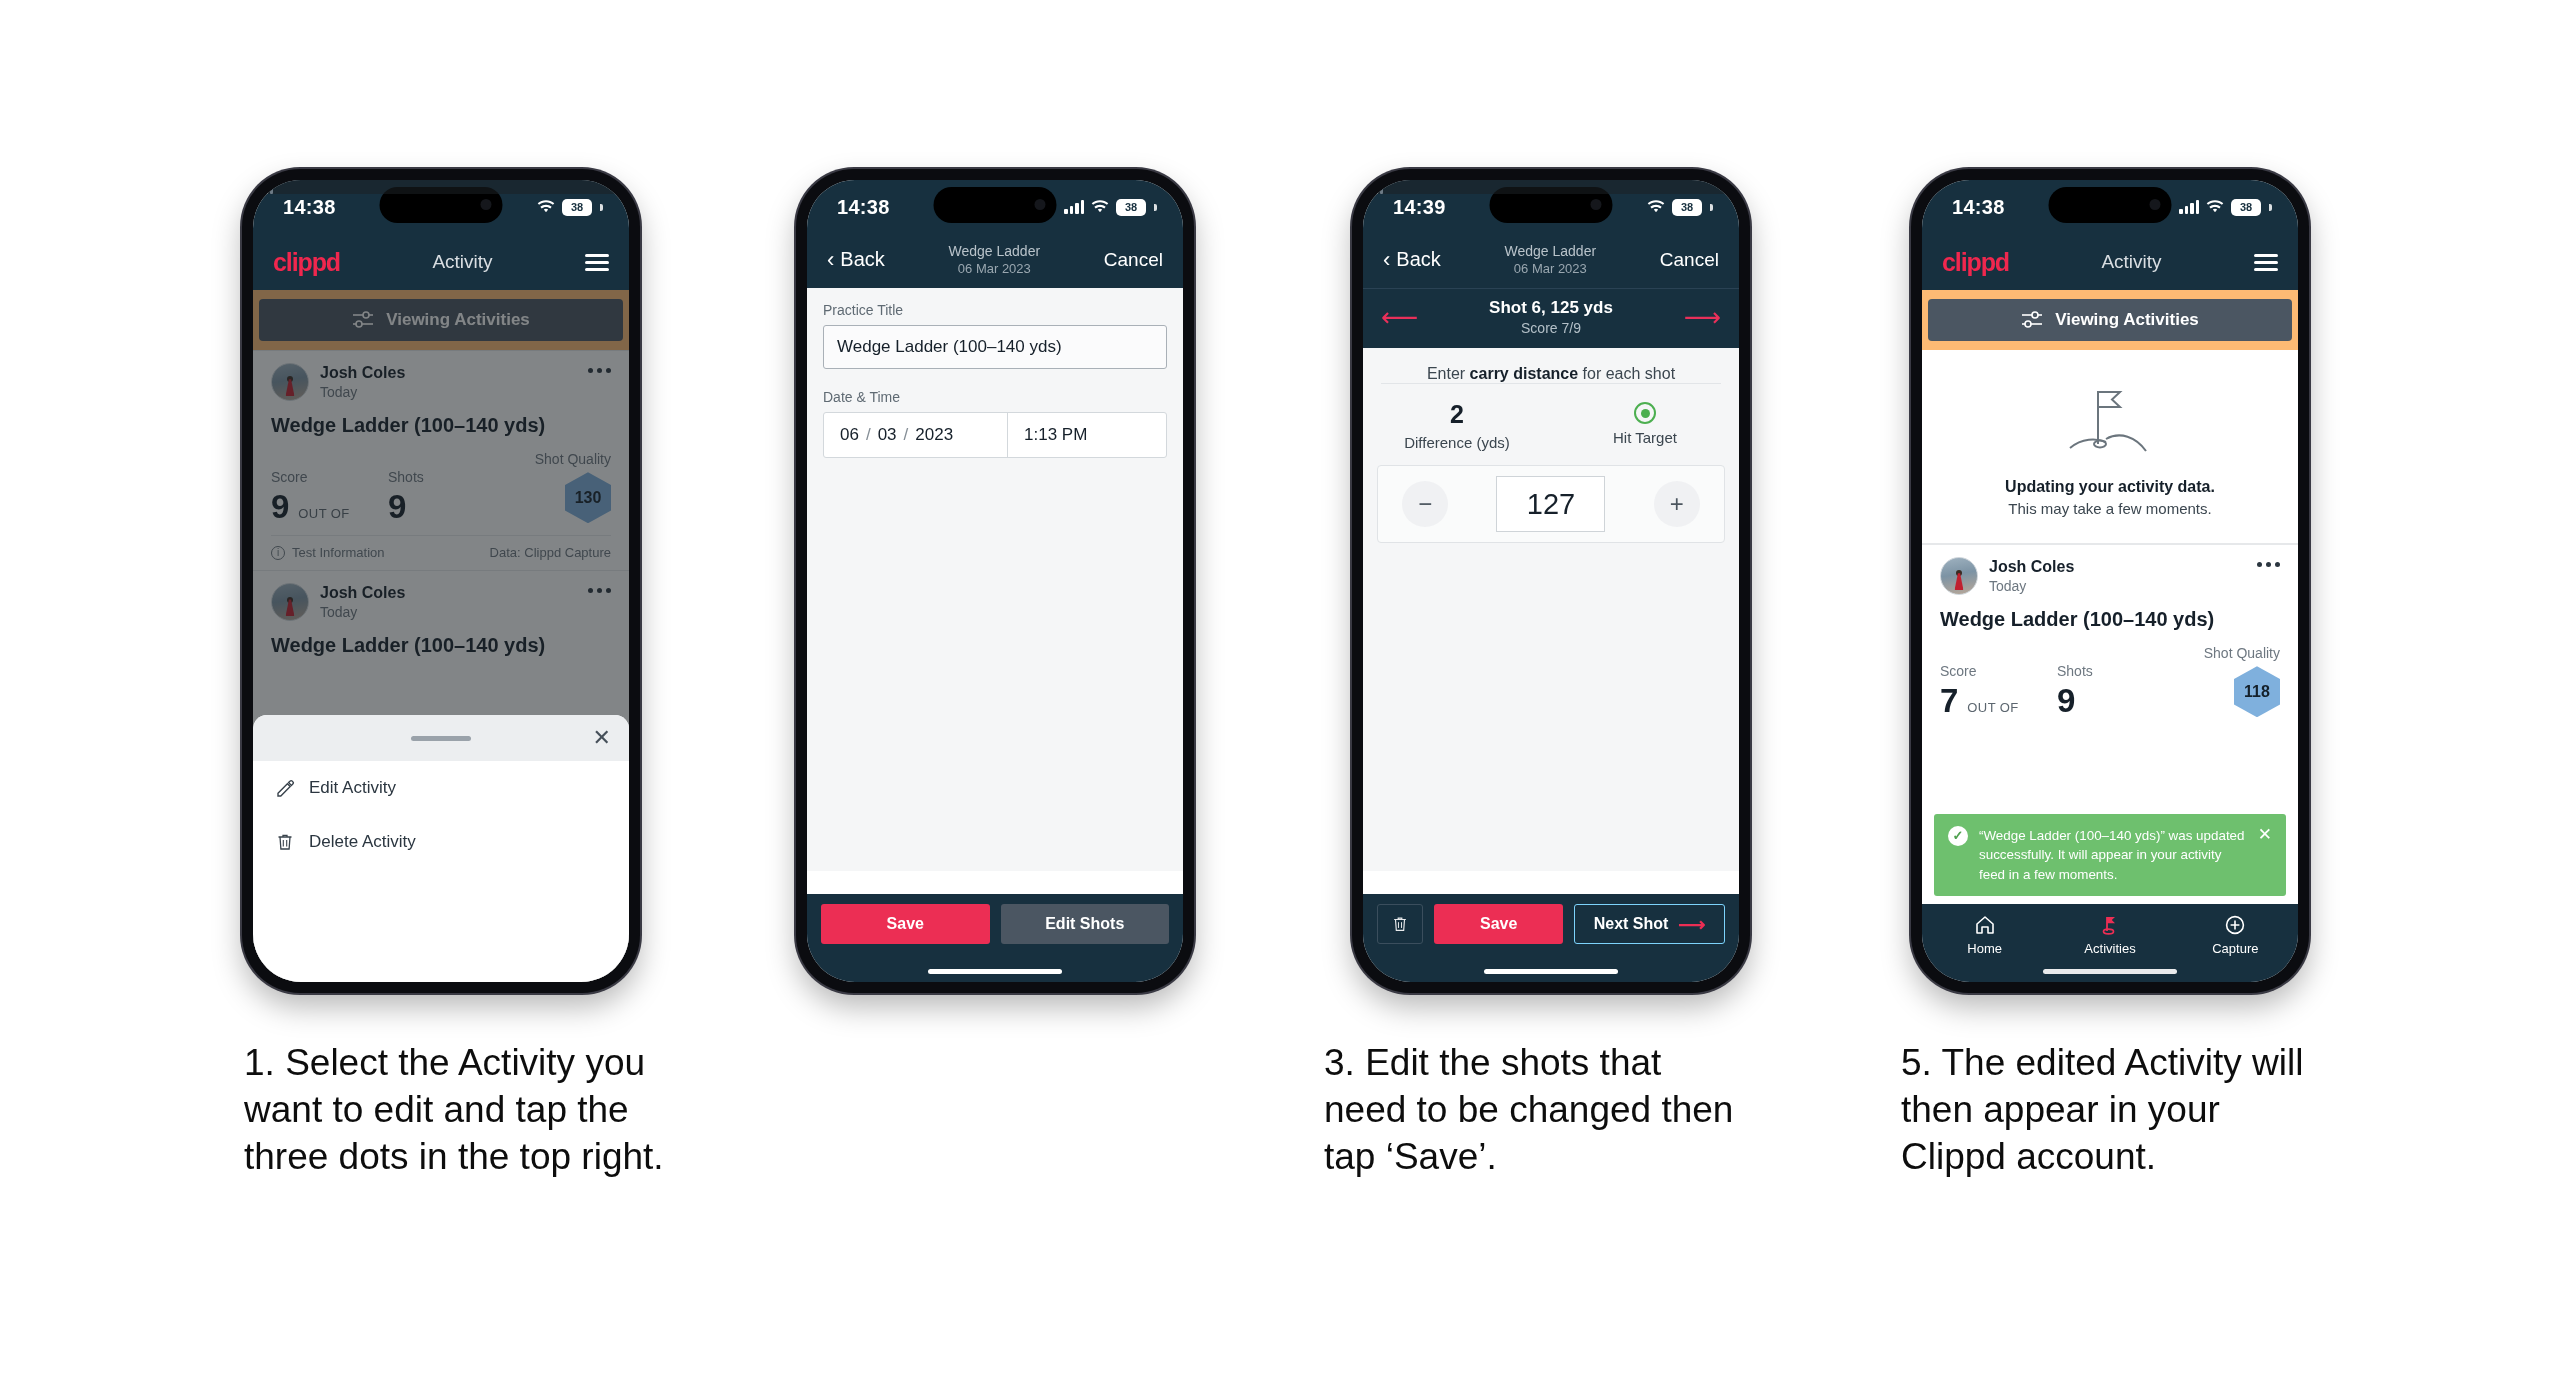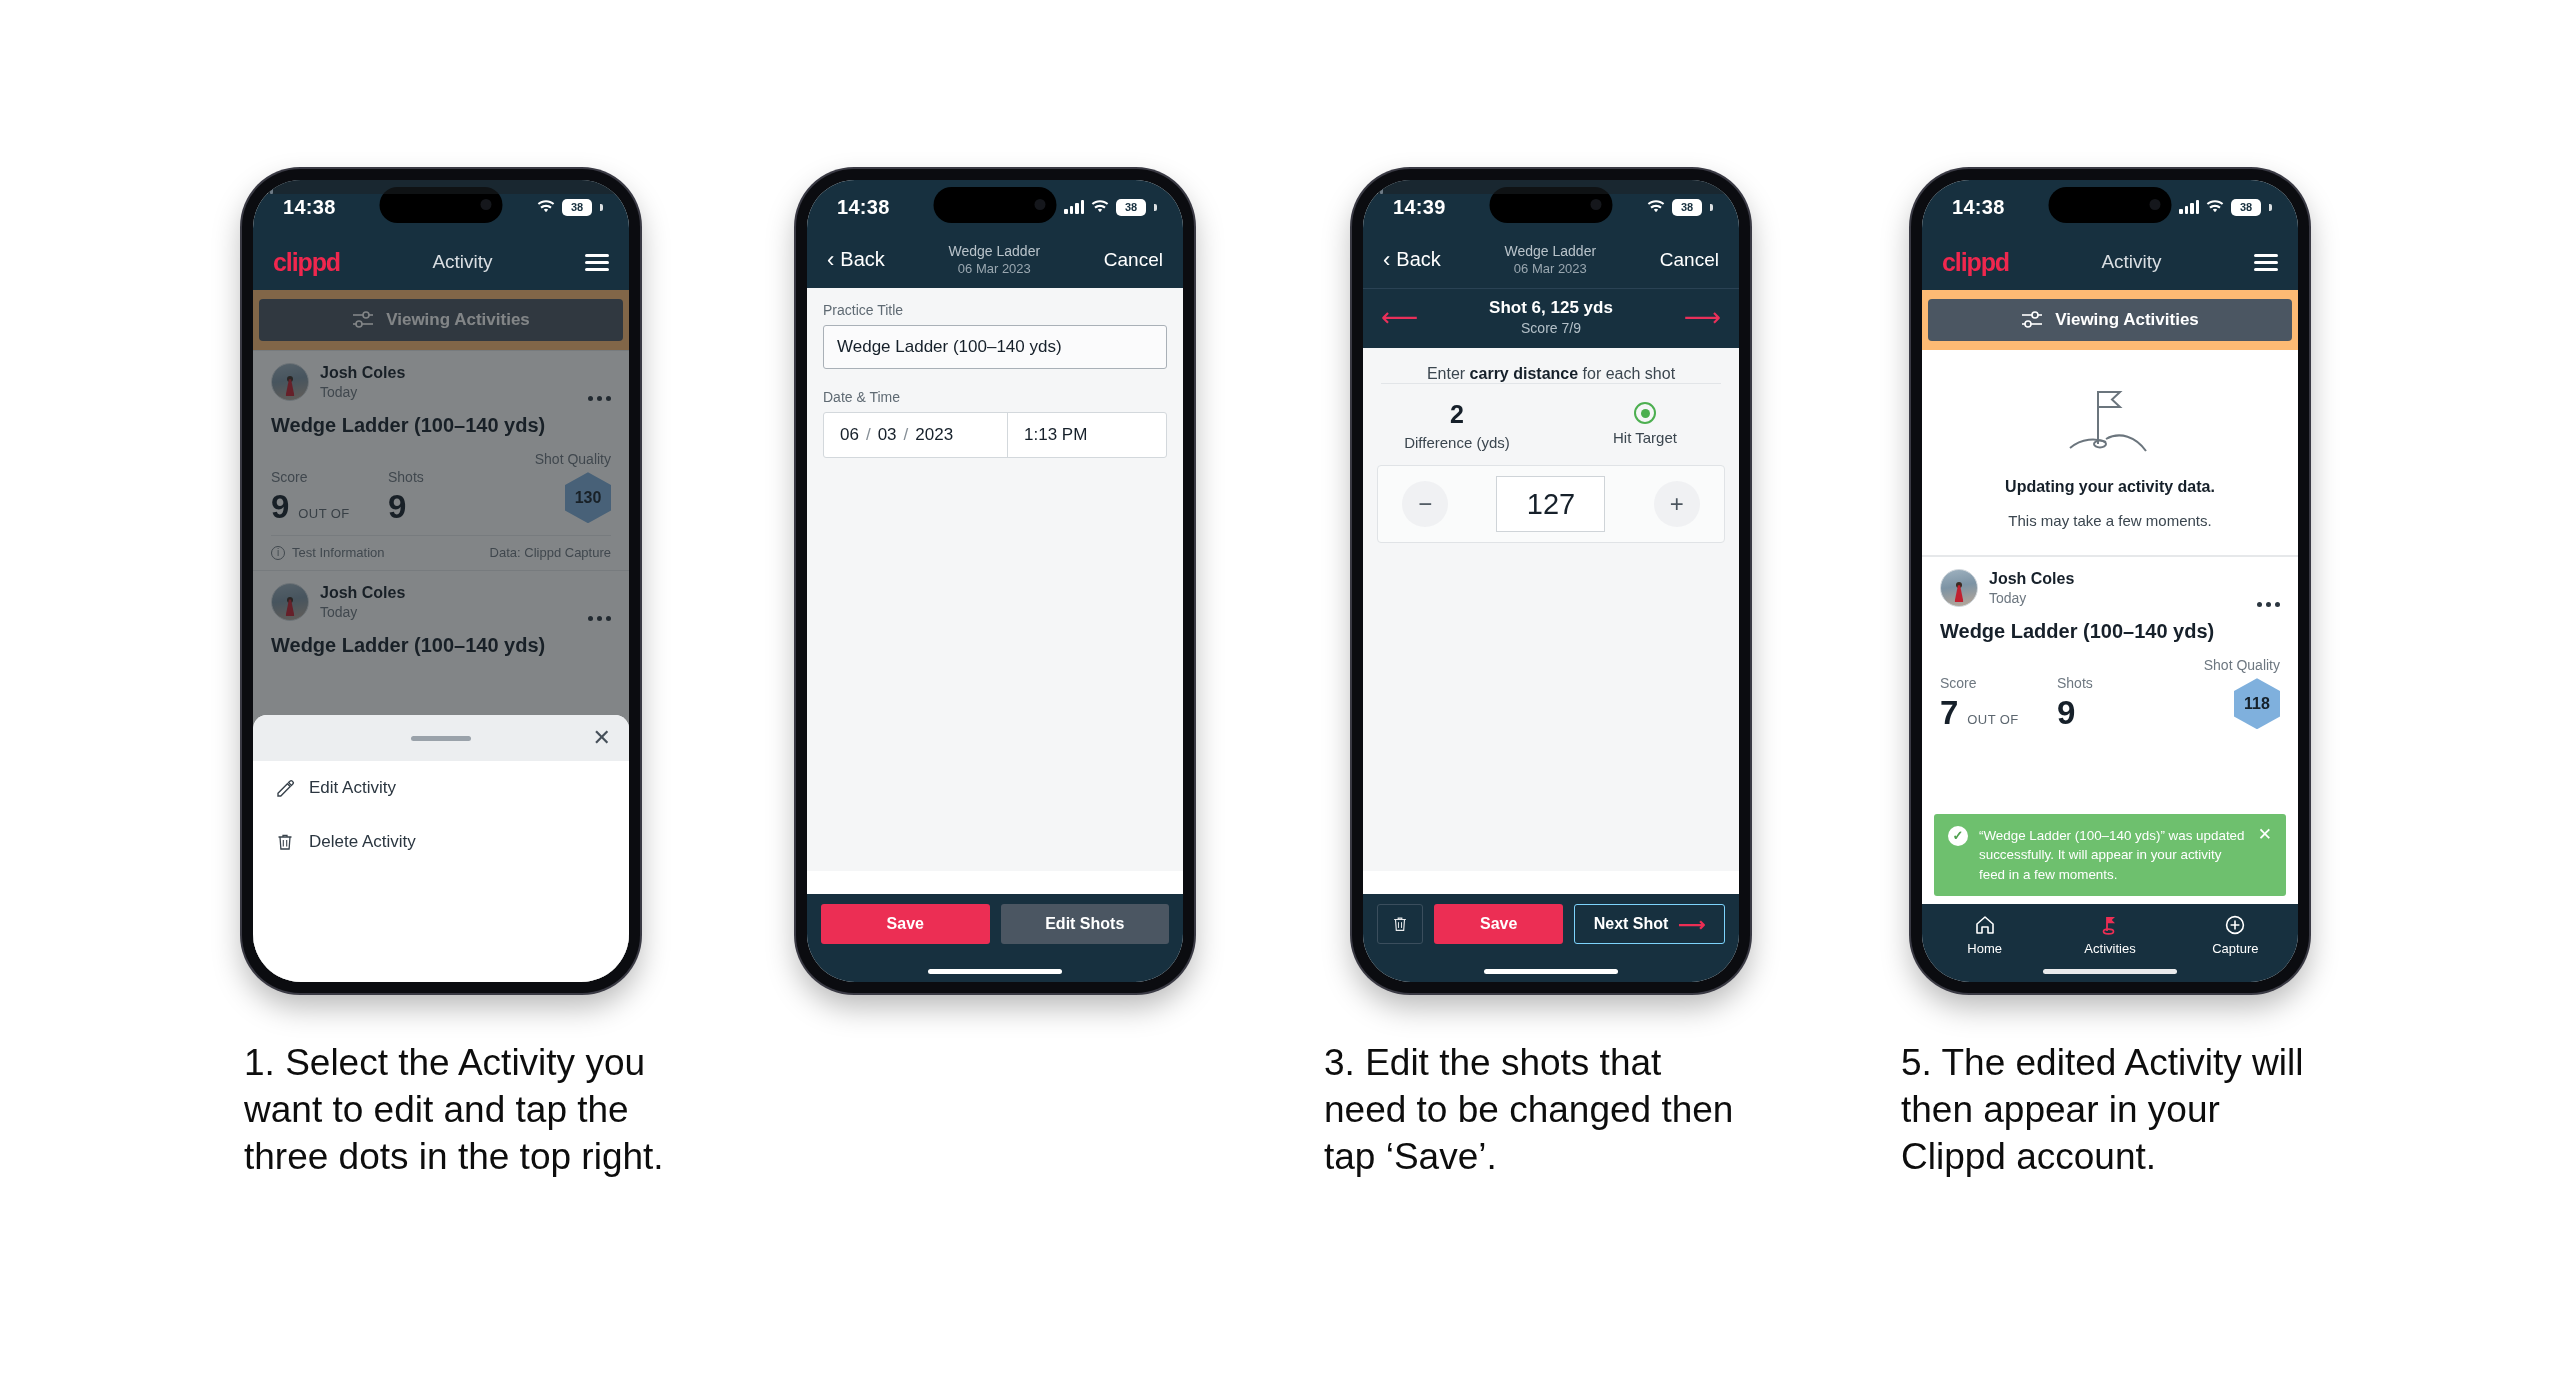--- a/index.html
+++ b/index.html
@@ -145,21 +145,21 @@
     gap: 12px;
     color: #fff;
     font-size: 17px;
     font-weight: bold;
   }
   .slider-icon { width: 22px; height: 20px; }
 
   
   .feed { flex: 1 1 auto; background: #ffffff; overflow: hidden; position: relative; }
   .card { padding: 12px 18px 10px; border-top: 1px solid #e6e8ea; }
-  .card-head { display: flex; align-items: flex-end; justify-content: space-between; gap: 40px; }
+  .card-head { display: flex; align-items: flex-start; justify-content: space-between; gap: 40px; }
   .who { display: flex; align-items: center; gap: 11px; }
   .avatar {
     width: 38px; height: 38px; border-radius: 50%;
     background: linear-gradient(170deg,#9fb2c0 0%,#7c93a4 45%,#b9a898 100%);
     position: relative; overflow: hidden; flex: 0 0 auto;
     border: 1px solid #cfd6db;
   }
   .avatar::after {
     content:""; position:absolute; left:50%; top:42%;
     transform:translateX(-50%);
@@ -311,21 +311,21 @@
     width: 109px; height: 56px;
     border: 1px solid #cfd4d8; background: #fff;
     display: flex; align-items: center; justify-content: center;
     font-size: 29px; color: #16202a;
   }
 
   
   .empty-state { background: #fff; padding: 34px 0 26px; text-align: center; border-bottom: 1px solid #e6e8ea; }
   .flag-svg { display: block; margin: 0 auto 16px; }
   .empty-t1 { font-size: 16px; font-weight: bold; color: #16202a; }
-  .empty-t2 { font-size: 15px; color: #3b464f; margin-top: 16px; }
+  .empty-t2 { font-size: 15px; color: #3b464f; margin-top: 4px; }
   .toast {
     position: absolute; left: 12px; right: 12px; bottom: 8px;
     background: #6ec06e; border-radius: 3px;
     padding: 12px 14px;
     display: flex; gap: 11px; align-items: flex-start;
     z-index: 8;
   }
   .toast-check {
     width: 20px; height: 20px; border-radius: 50%; background: #fff;
     display: flex; align-items: center; justify-content: center;

